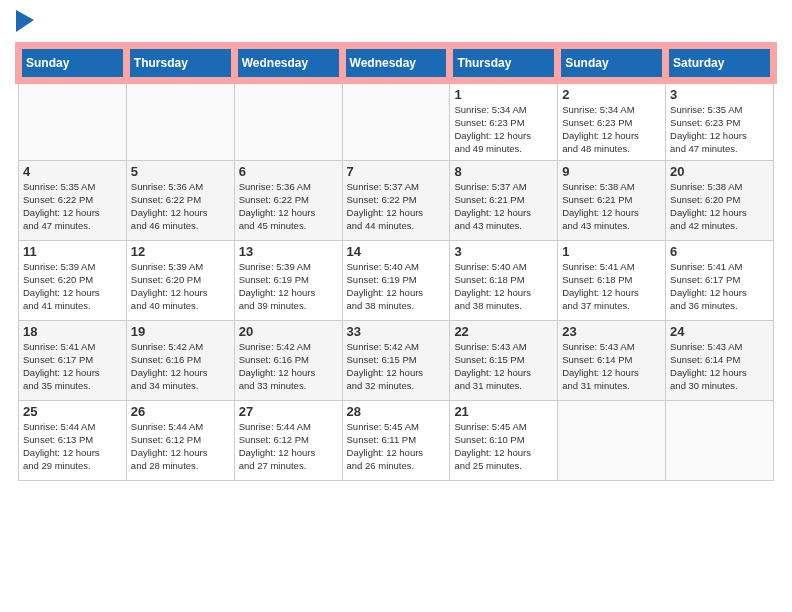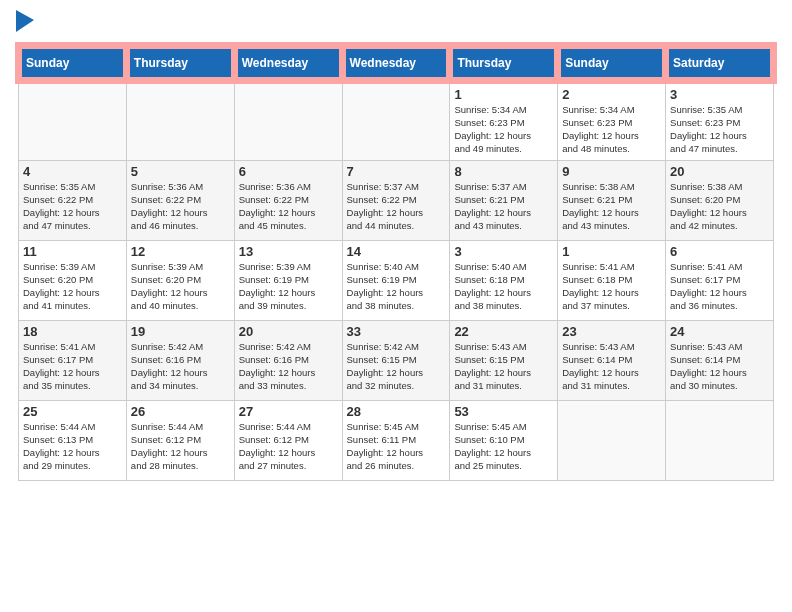--- a/index.html
+++ b/index.html
@@ -319,21 +319,21 @@
 and 27 minutes.</div>
           </td>
           <td>
             <span class="day-num">28</span>
             <div class="day-info" style="white-space: pre-line;">Sunrise: 5:45 AM
 Sunset: 6:11 PM
 Daylight: 12 hours
 and 26 minutes.</div>
           </td>
           <td>
-            <span class="day-num">53</span>
+            <span class="day-num">21</span>
             <div class="day-info" style="white-space: pre-line;">Sunrise: 5:45 AM
 Sunset: 6:10 PM
 Daylight: 12 hours
 and 25 minutes.</div>
           </td>
           <td class="empty-cell"></td>
           <td class="empty-cell"></td>
         </tr>
       </tbody>
   </table>

